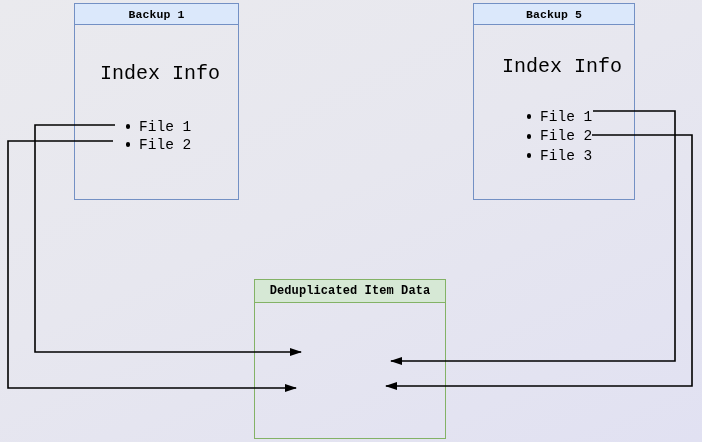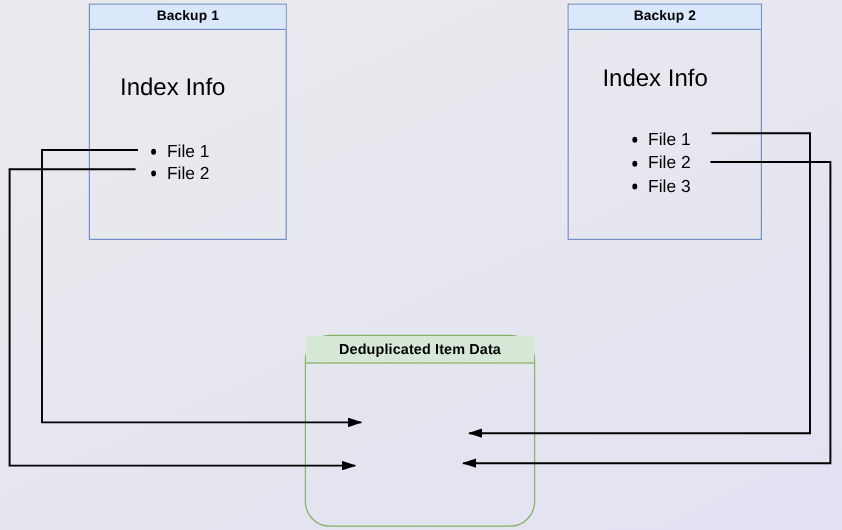--- a/index.html
+++ b/index.html
@@ -1,24 +1,25 @@
 <!DOCTYPE html>
 <html><head>
 <meta charset="utf-8">
 <style>
   html,body{margin:0;padding:0;}
   body{font-family:"Liberation Sans",sans-serif;}
   .stage{
     position:relative;width:702px;height:442px;overflow:hidden;
     background:linear-gradient(155deg,#eaeaee 0%,#e7e7ef 45%,#e1e1f2 100%);
+    font-family:Liberation Mono, monospace;
   }
   .node{
     position:absolute;border:1.4px solid #7390c4;background:transparent;box-sizing:border-box;
   }
-  .node.green{border-color:#83b266;border-radius:21px;}
+  .node.green{border-color:#83b266;}
   .node-header{
     position:absolute;left:0;right:0;top:0;height:20px;
     background:#dbe8fb;border-bottom:1.4px solid #7390c4;
     display:flex;align-items:center;justify-content:center;
     font-weight:bold;font-size:11.5px;color:#000;letter-spacing:.1px;
   }
   .node.green .node-header{background:#d6e8d5;border-bottom-color:#83b266;height:22px;font-size:12px;}
   .section-label{
     position:absolute;font-size:20px;color:#000;white-space:nowrap;
   }
@@ -49,21 +50,21 @@
         <span class="file-label">File 1</span>
       </div>
       <div class="file-row row18">
         <span class="bullet"></span>
         <span class="file-label">File 2</span>
       </div>
     </div>
   </div>
 
   <div class="node" style="left:473px;top:3px;width:162px;height:197px;">
-    <div class="node-header">Backup 2</div>
+    <div class="node-header">Backup 5</div>
     <div class="section-label" style="left:28px;top:51px;">Index Info</div>
     <div class="file-list" style="left:52.5px;top:103px;">
       <div class="file-row row195">
         <span class="bullet"></span>
         <span class="file-label">File 1</span>
       </div>
       <div class="file-row row195">
         <span class="bullet"></span>
         <span class="file-label">File 2</span>
       </div>

